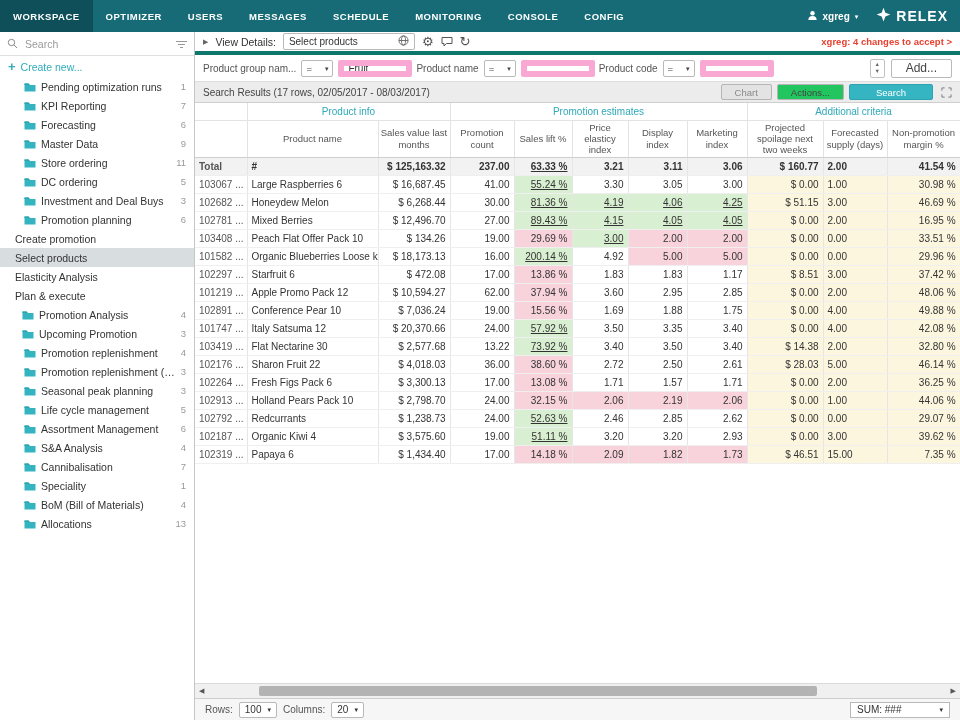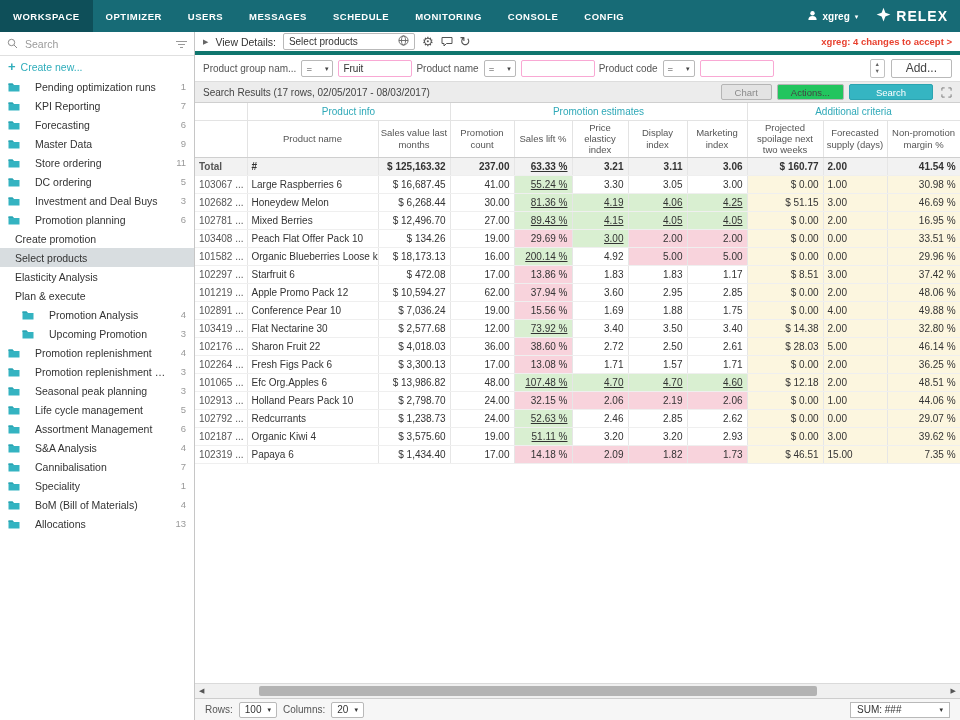--- a/index.html
+++ b/index.html
@@ -25,21 +25,21 @@
   .sidebar { flex:0 0 195px; width:195px; border-right:1px solid #c6c6c6; display:flex;
              flex-direction:column; overflow:hidden; background:#fff; }
   .sb-search { height:24px; flex:0 0 24px; display:flex; align-items:center; gap:5px; padding:0 7px;
                border-bottom:1px solid #e0e0e0; }
   .sb-search input { border:0; outline:0; flex:1; min-width:0; font-size:10.5px; font-family:inherit; color:#444; }
   .sb-search input::placeholder { color:#9a9a9a; }
   .sb-create { height:21px; flex:0 0 21px; display:flex; align-items:center; gap:5px; padding:0 8px;
                color:#2fadbb; font-size:10.5px; cursor:pointer; }
   .sb-create .plus { font-size:13px; font-weight:700; }
   .tree { flex:1; overflow:hidden; }
-  .tree-item { height:19px; display:flex; align-items:center; gap:15px; padding:0 8px 0 8px;
+  .tree-item { height:19px; display:flex; align-items:center; gap:5px; padding:0 8px 0 24px;
                font-size:10.5px; color:#333; cursor:pointer;justify-content:space-between; }
   .tree-item.lvl1.noicon { padding-left:15px; }
   .tree-item.lvl1.hasicon { padding-left:22px; }
   .tree-item.selected { background:#d8dde0; }
   .folder { display:flex; align-items:center; }
   .tree-label { flex:1; overflow:hidden; white-space:nowrap; text-overflow:ellipsis; }
   .tree-count { color:#999; font-size:9.5px; }
 
   
   .main { flex:1; display:flex; flex-direction:column; min-width:0; }
@@ -53,21 +53,21 @@
   .changes { margin-left:auto; color:#e8412f; font-size:9.5px; font-weight:700; cursor:pointer; }
 
   .filterbar { height:27px; flex:0 0 27px; display:flex; align-items:center; padding:0 8px;
                border-bottom:1px solid #ddd; }
   .filter-fields { display:flex; align-items:center; }
   .filter-group { display:flex; align-items:center; gap:5px; margin-right:4px; }
   .f-label { font-size:10px; color:#555; white-space:nowrap; }
   .op-select { width:32px; height:17px; border:1px solid #b9b9b9; border-radius:2px; background:#fff;
                display:flex; align-items:center; justify-content:space-between; padding:0 4px;
                font-size:9.5px; color:#444; cursor:pointer; }
-  .f-input { width:74px; height:17px; border:1px solid #f9a8d4; border-radius:2px; font-size:10px;
+  .f-input { width:74px; height:17px; border:6px solid #f9a8d4; border-radius:2px; font-size:10px;
              font-family:inherit; padding:0 4px; color:#333; }
   .filter-right { margin-left:auto; display:flex; align-items:center; gap:6px; }
   .spinner { width:15px; height:19px; border:1px solid #c2c2c2; border-radius:2px; background:#fff;
              display:flex; flex-direction:column; align-items:center; justify-content:center;
              color:#666; font-size:5.5px; line-height:1.3; cursor:pointer; }
   .add-btn { height:19px; border:1px solid #b9b9b9; border-radius:2px; background:#fff; font-size:12px;
              color:#444; padding:0 14px; font-family:inherit; cursor:pointer; }
 
   .resultsbar { height:21px; flex:0 0 21px; background:#ececec; border-bottom:1px solid #cfcfcf;
                 display:flex; align-items:center; padding:0 8px; gap:8px; }
@@ -607,24 +607,37 @@
                 <td class="num">19.00</td>
                 <td class="num p">15.56 %</td>
                 <td class="num">1.69</td>
                 <td class="num">1.88</td>
                 <td class="num">1.75</td>
                 <td class="num cream">$ 0.00</td>
                 <td class="txt cream">4.00</td>
                 <td class="num cream">49.88 %</td>
               </tr>
               <tr>
+                <td class="txt code">101747 ...</td>
+                <td class="txt">Italy Satsuma 12</td>
+                <td class="num">$ 20,370.66</td>
+                <td class="num">24.00</td>
+                <td class="num g">57.92 %</td>
+                <td class="num">3.50</td>
+                <td class="num">3.35</td>
+                <td class="num">3.40</td>
+                <td class="num cream">$ 0.00</td>
+                <td class="txt cream">4.00</td>
+                <td class="num cream">42.08 %</td>
+              </tr>
+              <tr>
                 <td class="txt code">103419 ...</td>
                 <td class="txt">Flat Nectarine 30</td>
                 <td class="num">$ 2,577.68</td>
-                <td class="num">12.00</td>
+                <td class="num">13.22</td>
                 <td class="num g">73.92 %</td>
                 <td class="num">3.40</td>
                 <td class="num">3.50</td>
                 <td class="num">3.40</td>
                 <td class="num cream">$ 14.38</td>
                 <td class="txt cream">2.00</td>
                 <td class="num cream">32.80 %</td>
               </tr>
               <tr>
                 <td class="txt code">102176 ...</td>
@@ -644,33 +657,20 @@
                 <td class="txt">Fresh Figs Pack 6</td>
                 <td class="num">$ 3,300.13</td>
                 <td class="num">17.00</td>
                 <td class="num p">13.08 %</td>
                 <td class="num">1.71</td>
                 <td class="num">1.57</td>
                 <td class="num">1.71</td>
                 <td class="num cream">$ 0.00</td>
                 <td class="txt cream">2.00</td>
                 <td class="num cream">36.25 %</td>
-              </tr>
-              <tr>
-                <td class="txt code">101065 ...</td>
-                <td class="txt">Efc Org.Apples 6</td>
-                <td class="num">$ 13,986.82</td>
-                <td class="num">48.00</td>
-                <td class="num g">107.48 %</td>
-                <td class="num g">4.70</td>
-                <td class="num g">4.70</td>
-                <td class="num g">4.60</td>
-                <td class="num cream">$ 12.18</td>
-                <td class="txt cream">2.00</td>
-                <td class="num cream">48.51 %</td>
               </tr>
               <tr>
                 <td class="txt code">102913 ...</td>
                 <td class="txt">Holland Pears Pack 10</td>
                 <td class="num">$ 2,798.70</td>
                 <td class="num">24.00</td>
                 <td class="num p">32.15 %</td>
                 <td class="num p">2.06</td>
                 <td class="num p">2.19</td>
                 <td class="num p">2.06</td>

